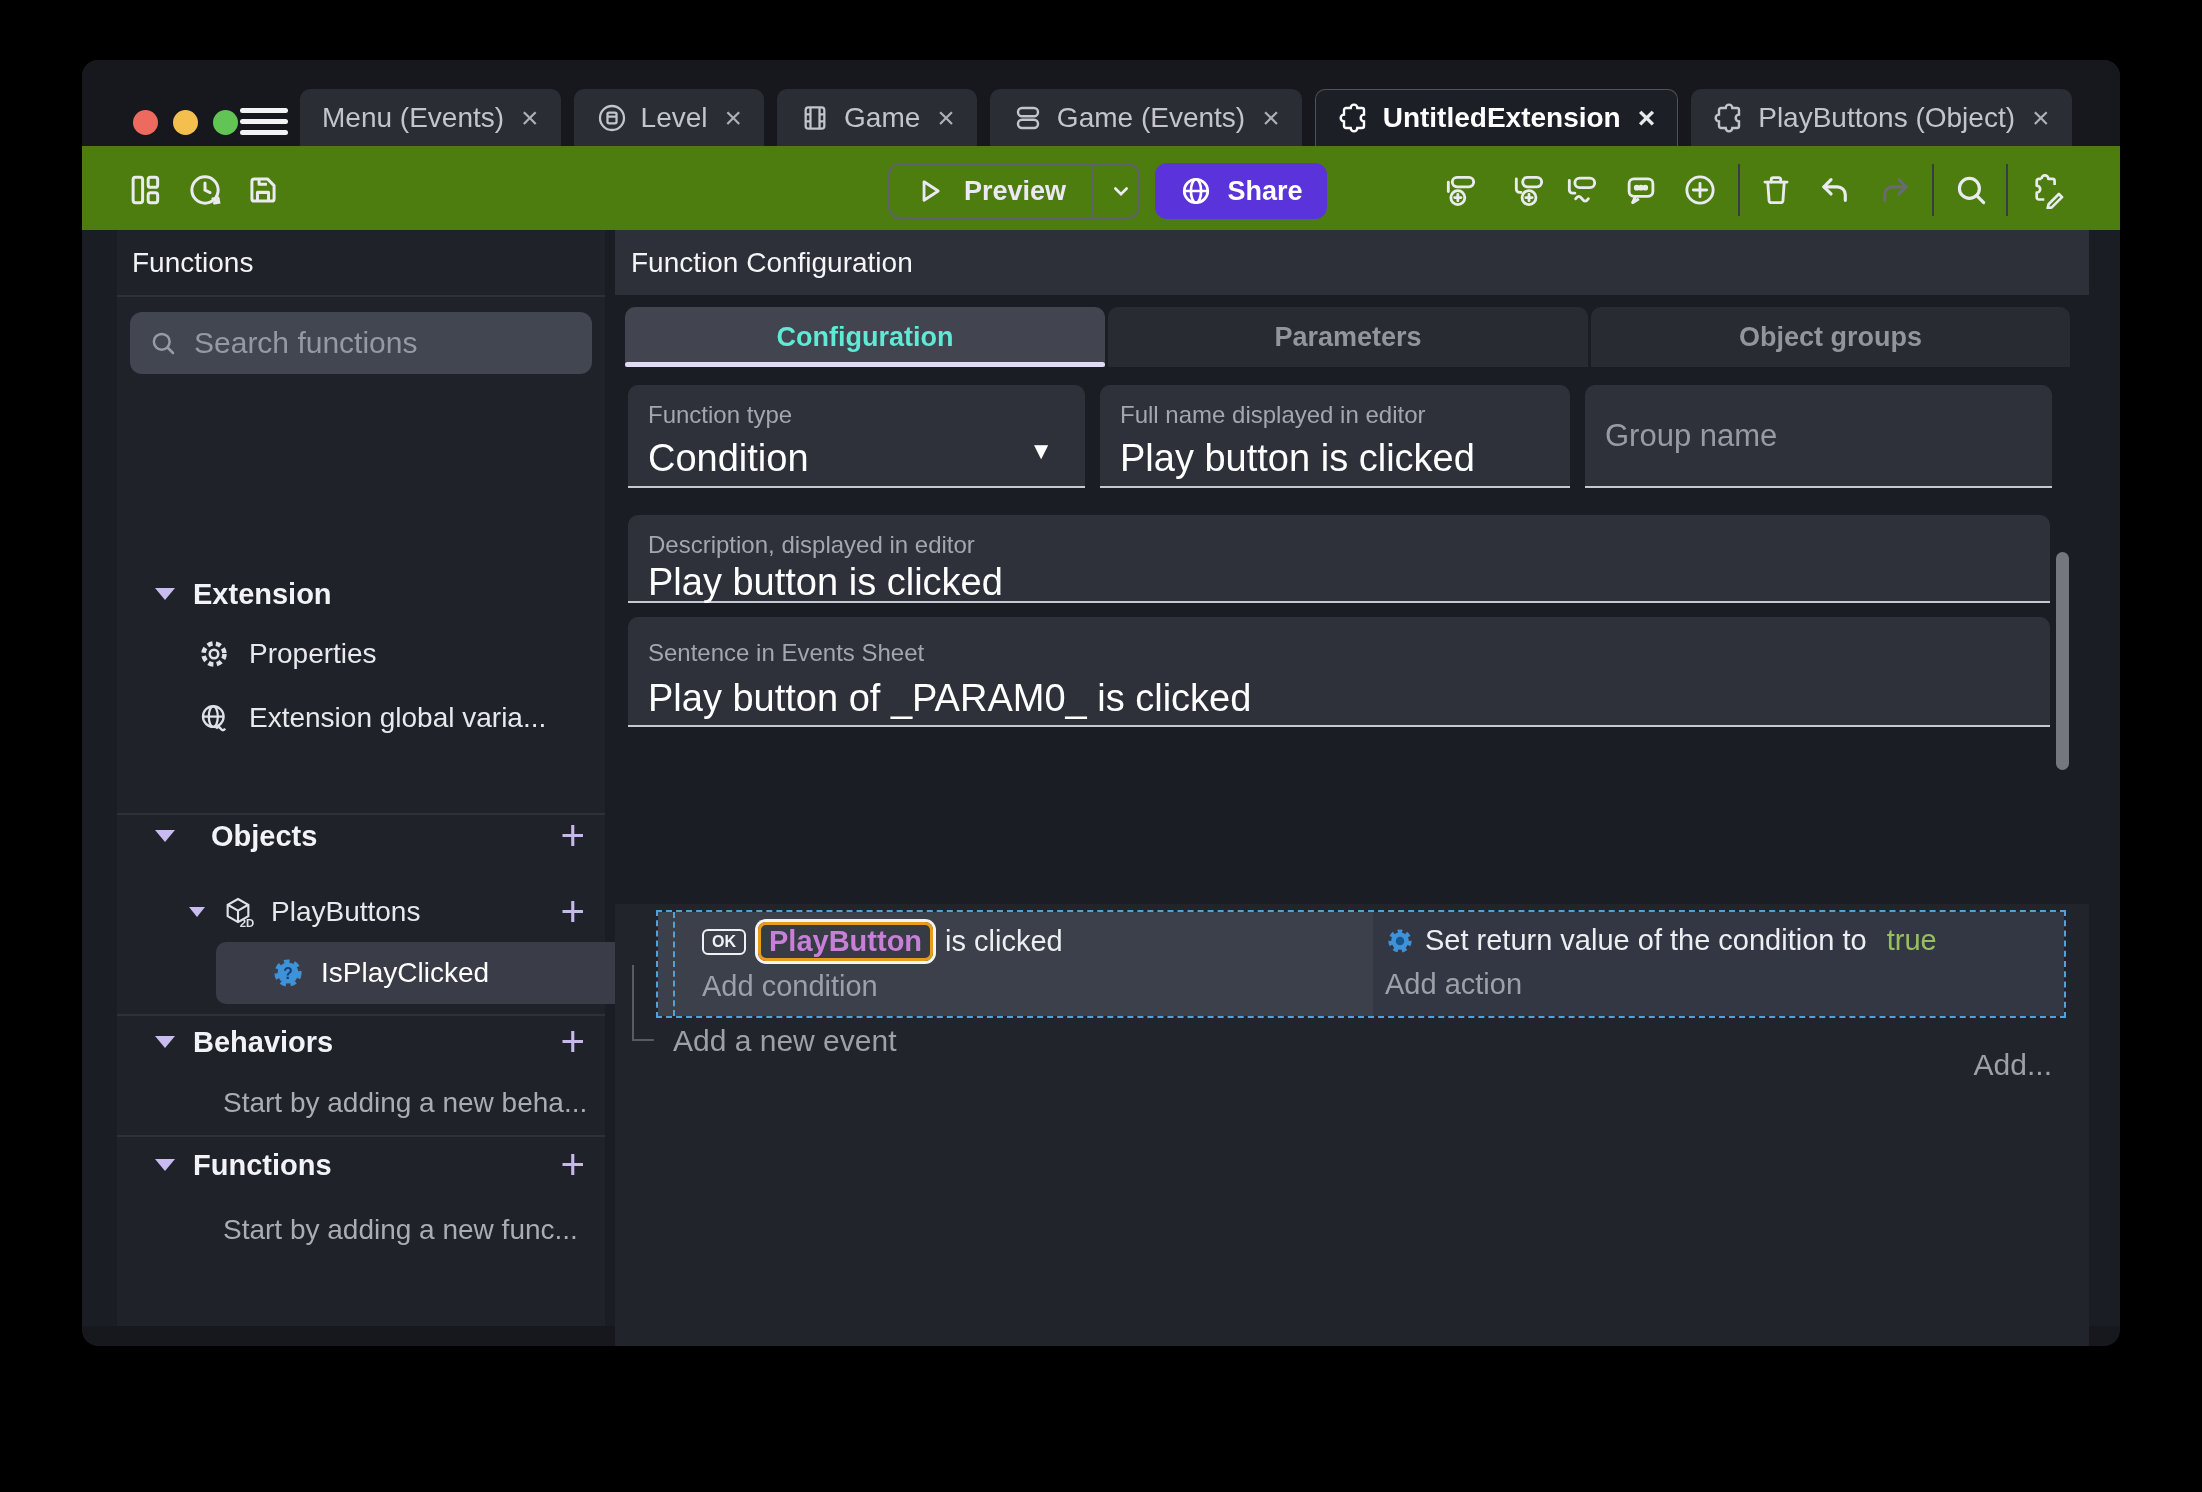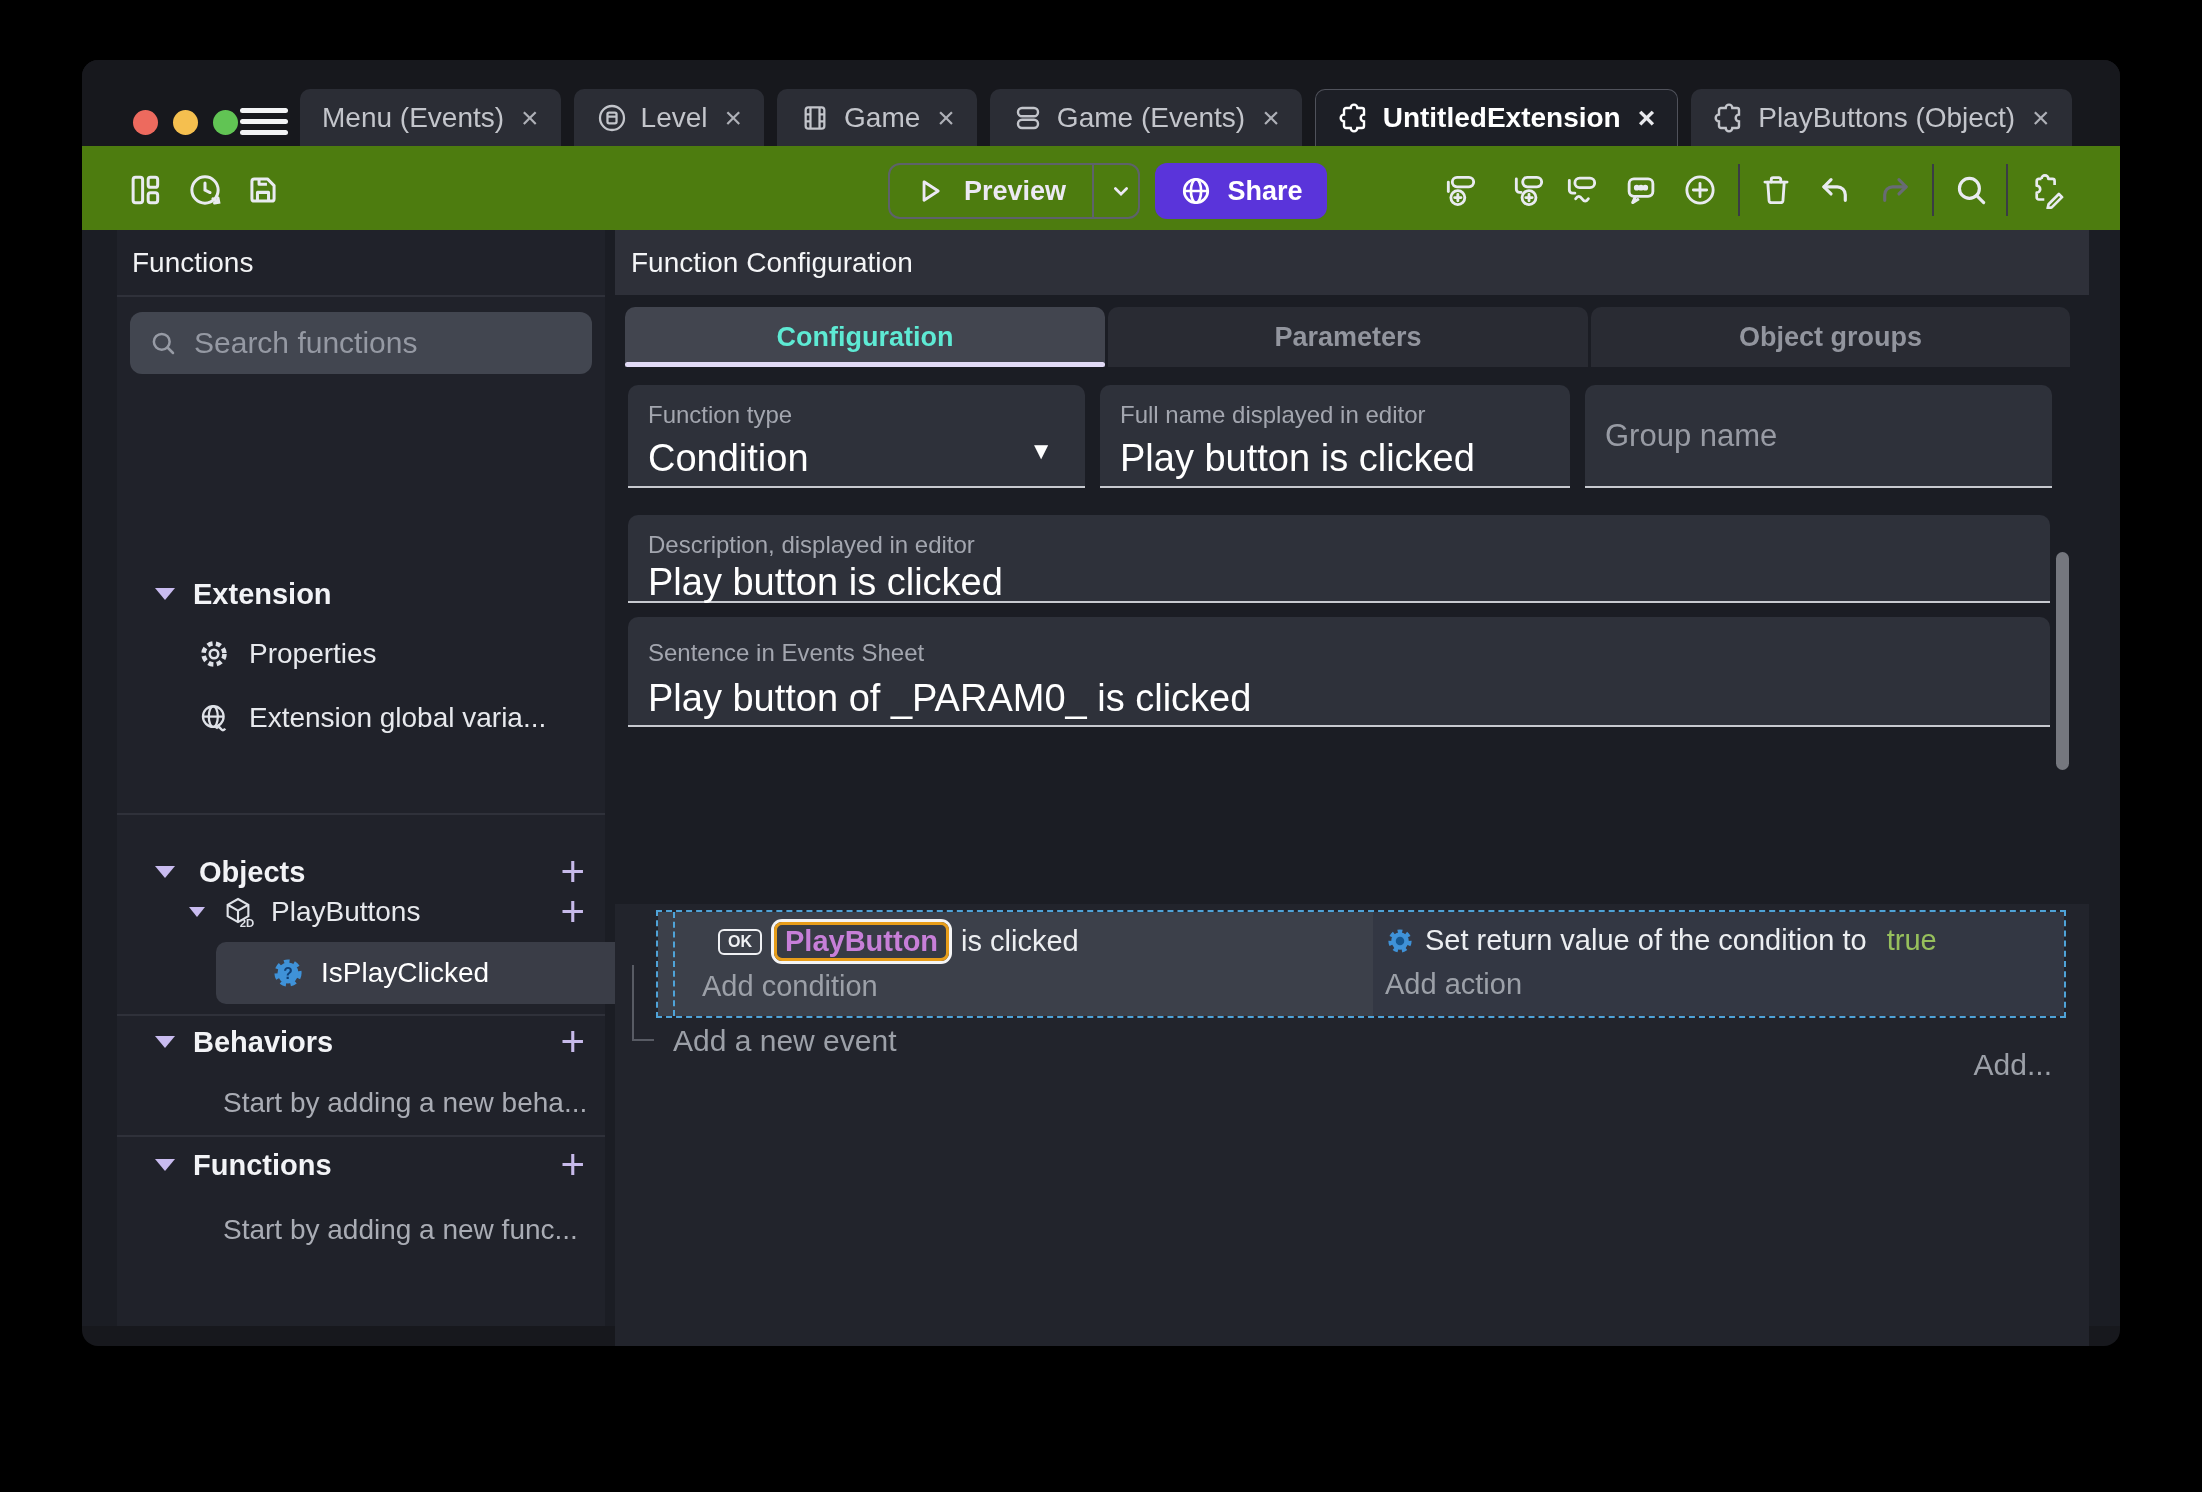--- a/index.html
+++ b/index.html
@@ -79,21 +79,21 @@
              outline:none; padding-left:20px; font-size:31px; font-family:inherit; color:#fff; }
   .f-input::placeholder { color:#989ba4; }
 
   
   .events-bg { position:absolute; left:533px; top:674px; width:1474px; height:592px; background:#22242c; }
   .event-row { position:absolute; left:574px; top:680px; width:1410px; height:108px;
                border:2px dashed #4fa3d8; display:flex; cursor:pointer; }
   .cond-cell { width:717px; height:100%; background:#3c404a; position:relative; }
   .act-cell  { width:693px; height:100%; background:#333743; position:relative; }
   .dash-v { position:absolute; left:15px; top:0; height:100%; border-left:2px dashed #4fa3d8; }
-  .cond-line { position:absolute; left:60px; top:10px; display:flex; align-items:center; gap:12px; }
+  .cond-line { position:absolute; left:44px; top:10px; display:flex; align-items:center; gap:12px; }
   .ok-badge { display:inline-flex; align-items:center; justify-content:center; border:2px solid #f0f1f4;
               border-radius:6px; color:#f0f1f4; font-size:16px; font-weight:bold; padding:2px 8px; }
   .obj-chip { color:#c77fd8; font-weight:bold; font-size:29px; border:3px solid #e79d1a; border-radius:8px;
               padding:0 8px; box-shadow:0 0 0 3px rgba(255,255,255,0.95); background:rgba(0,0,0,0.08); }
   .cond-text { color:#eceef1; font-size:29px; }
   .add-link { position:absolute; left:44px; top:58px; color:#9ca0a8; font-size:29px; cursor:pointer; }
   .act-line { position:absolute; left:12px; top:12px; display:flex; align-items:center; gap:10px;
               color:#eceef1; font-size:29px; white-space:nowrap; }
   .true-val { color:#97c05c; margin-left:10px; }
   .act-cell .add-link { left:12px; top:56px; }
@@ -318,21 +318,21 @@
           <svg class="sideicon" viewBox="0 0 24 24" fill="none" stroke="currentColor" stroke-width="1.6">
             <circle cx="11.5" cy="11" r="7.3"></circle>
               <ellipse cx="11.5" cy="11" rx="3.2" ry="7.3"></ellipse>
               <line x1="4.2" y1="11" x2="18.8" y2="11"></line>
             <path d="M13.5 19.5 q1.6 -2.2 3.2 0 q1.6 2.2 3.2 0" stroke-width="1.8"></path>
           </svg>
           <span class="s-item-label">Extension global varia...</span>
         </div>
         <div class="s-divider" style="top:583px"></div>
 
-        <div class="s-row" style="top:614px;padding-left:38px;gap:24px">
+        <div class="s-row" style="top:578px;padding-left:38px;gap:36px">
           <span class="chev"></span>
           <span class="s-title">Objects</span>
           <span class="plus">+</span>
         </div>
         <div class="s-row" style="top:654px;padding-left:72px;gap:16px">
           <span class="chev" style="border-left-width:8px;border-right-width:8px;border-top-width:10px"></span>
           <svg class="sideicon" viewBox="0 0 24 24" fill="none" stroke="currentColor" stroke-width="1.5">
             <path d="M12 2.8 L19.3 6.9 V15 L12 19.1 L4.7 15 V6.9 Z"></path>
               <path d="M4.7 6.9 L12 11 L19.3 6.9 M12 11 V19.1"></path>
             <text x="13.2" y="22.6" font-size="8" font-weight="bold" fill="currentColor" stroke="none">2D</text>

